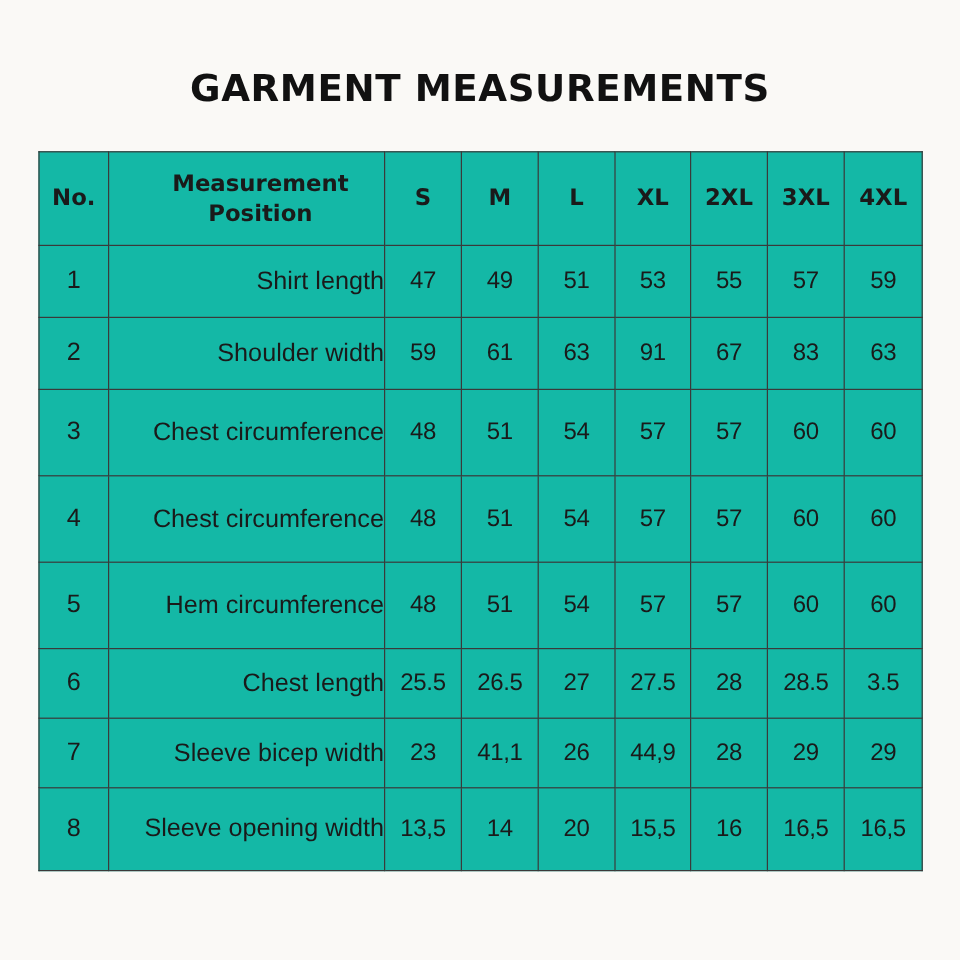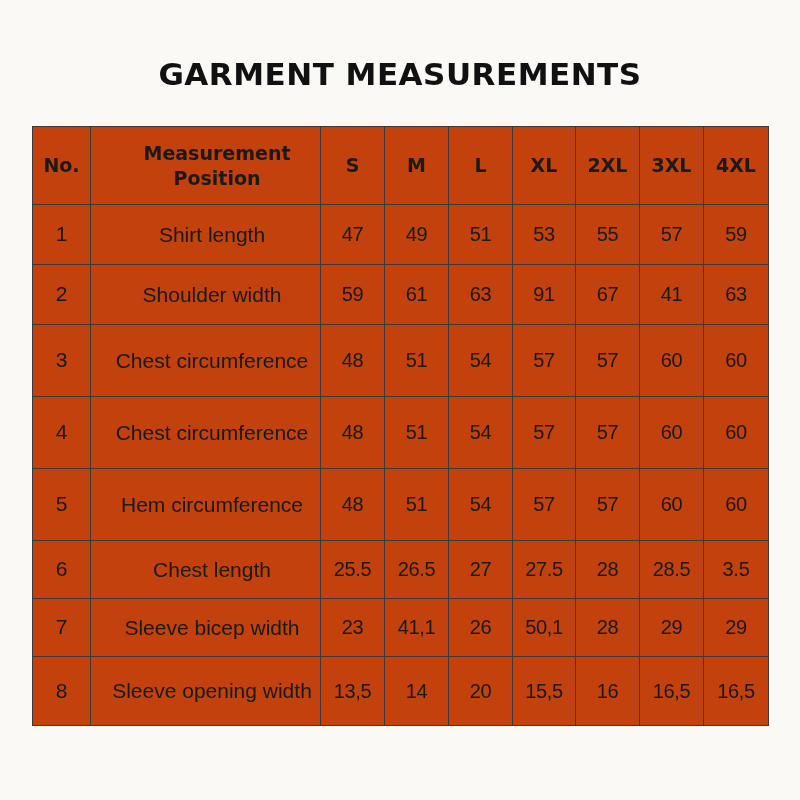--- a/index.html
+++ b/index.html
@@ -28,21 +28,21 @@
       color: #111;
       margin: 0;
     }
     table.measure {
       position: absolute;
       top: 126px;
       left: 32px;
       border-collapse: collapse;
       table-layout: fixed;
       width: 736px;
-      background: #c2410c;
+      background: #14b8a6;
     }
     table.measure th, table.measure td {
       border: 1.5px solid #3a3a3a;
       padding: 0;
       vertical-align: middle;
       text-align: center;
       font-size: 20px;
       color: #1a1a1a;
       line-height: 1.25;
     }
@@ -50,21 +50,21 @@
       font-weight: bold;
       font-family: "DejaVu Sans", "Liberation Sans", sans-serif;
       font-size: 19px;
       height: 77px;
     }
     table.measure th.pos-h {
       line-height: 1.3;
       padding-left: 23px;
     }
     table.measure td.pos {
-      text-align: center;
+      text-align: right;
       padding-left: 13px;
       font-size: 21px;
       line-height: 1.22;
     }
     table.measure td.num {
       font-size: 21px;
     }
     col.c-no { width: 58px; }
     col.c-pos { width: 230px; }
     col.c-s { width: 64px; }
@@ -130,21 +130,21 @@
       <td class="val">59</td>
     </tr>
     <tr class="r-2">
       <td class="num">2</td>
       <td class="pos">Shoulder width</td>
       <td class="val">59</td>
       <td class="val">61</td>
       <td class="val">63</td>
       <td class="val">91</td>
       <td class="val">67</td>
-      <td class="val">41</td>
+      <td class="val">83</td>
       <td class="val">63</td>
     </tr>
     <tr class="r-3">
       <td class="num">3</td>
       <td class="pos">Chest circumference</td>
       <td class="val">48</td>
       <td class="val">51</td>
       <td class="val">54</td>
       <td class="val">57</td>
       <td class="val">57</td>
@@ -183,21 +183,21 @@
       <td class="val">28</td>
       <td class="val">28.5</td>
       <td class="val">3.5</td>
     </tr>
     <tr class="r-7">
       <td class="num">7</td>
       <td class="pos">Sleeve bicep width</td>
       <td class="val">23</td>
       <td class="val">41,1</td>
       <td class="val">26</td>
-      <td class="val">50,1</td>
+      <td class="val">44,9</td>
       <td class="val">28</td>
       <td class="val">29</td>
       <td class="val">29</td>
     </tr>
     <tr class="r-8">
       <td class="num">8</td>
       <td class="pos">Sleeve opening width</td>
       <td class="val">13,5</td>
       <td class="val">14</td>
       <td class="val">20</td>

